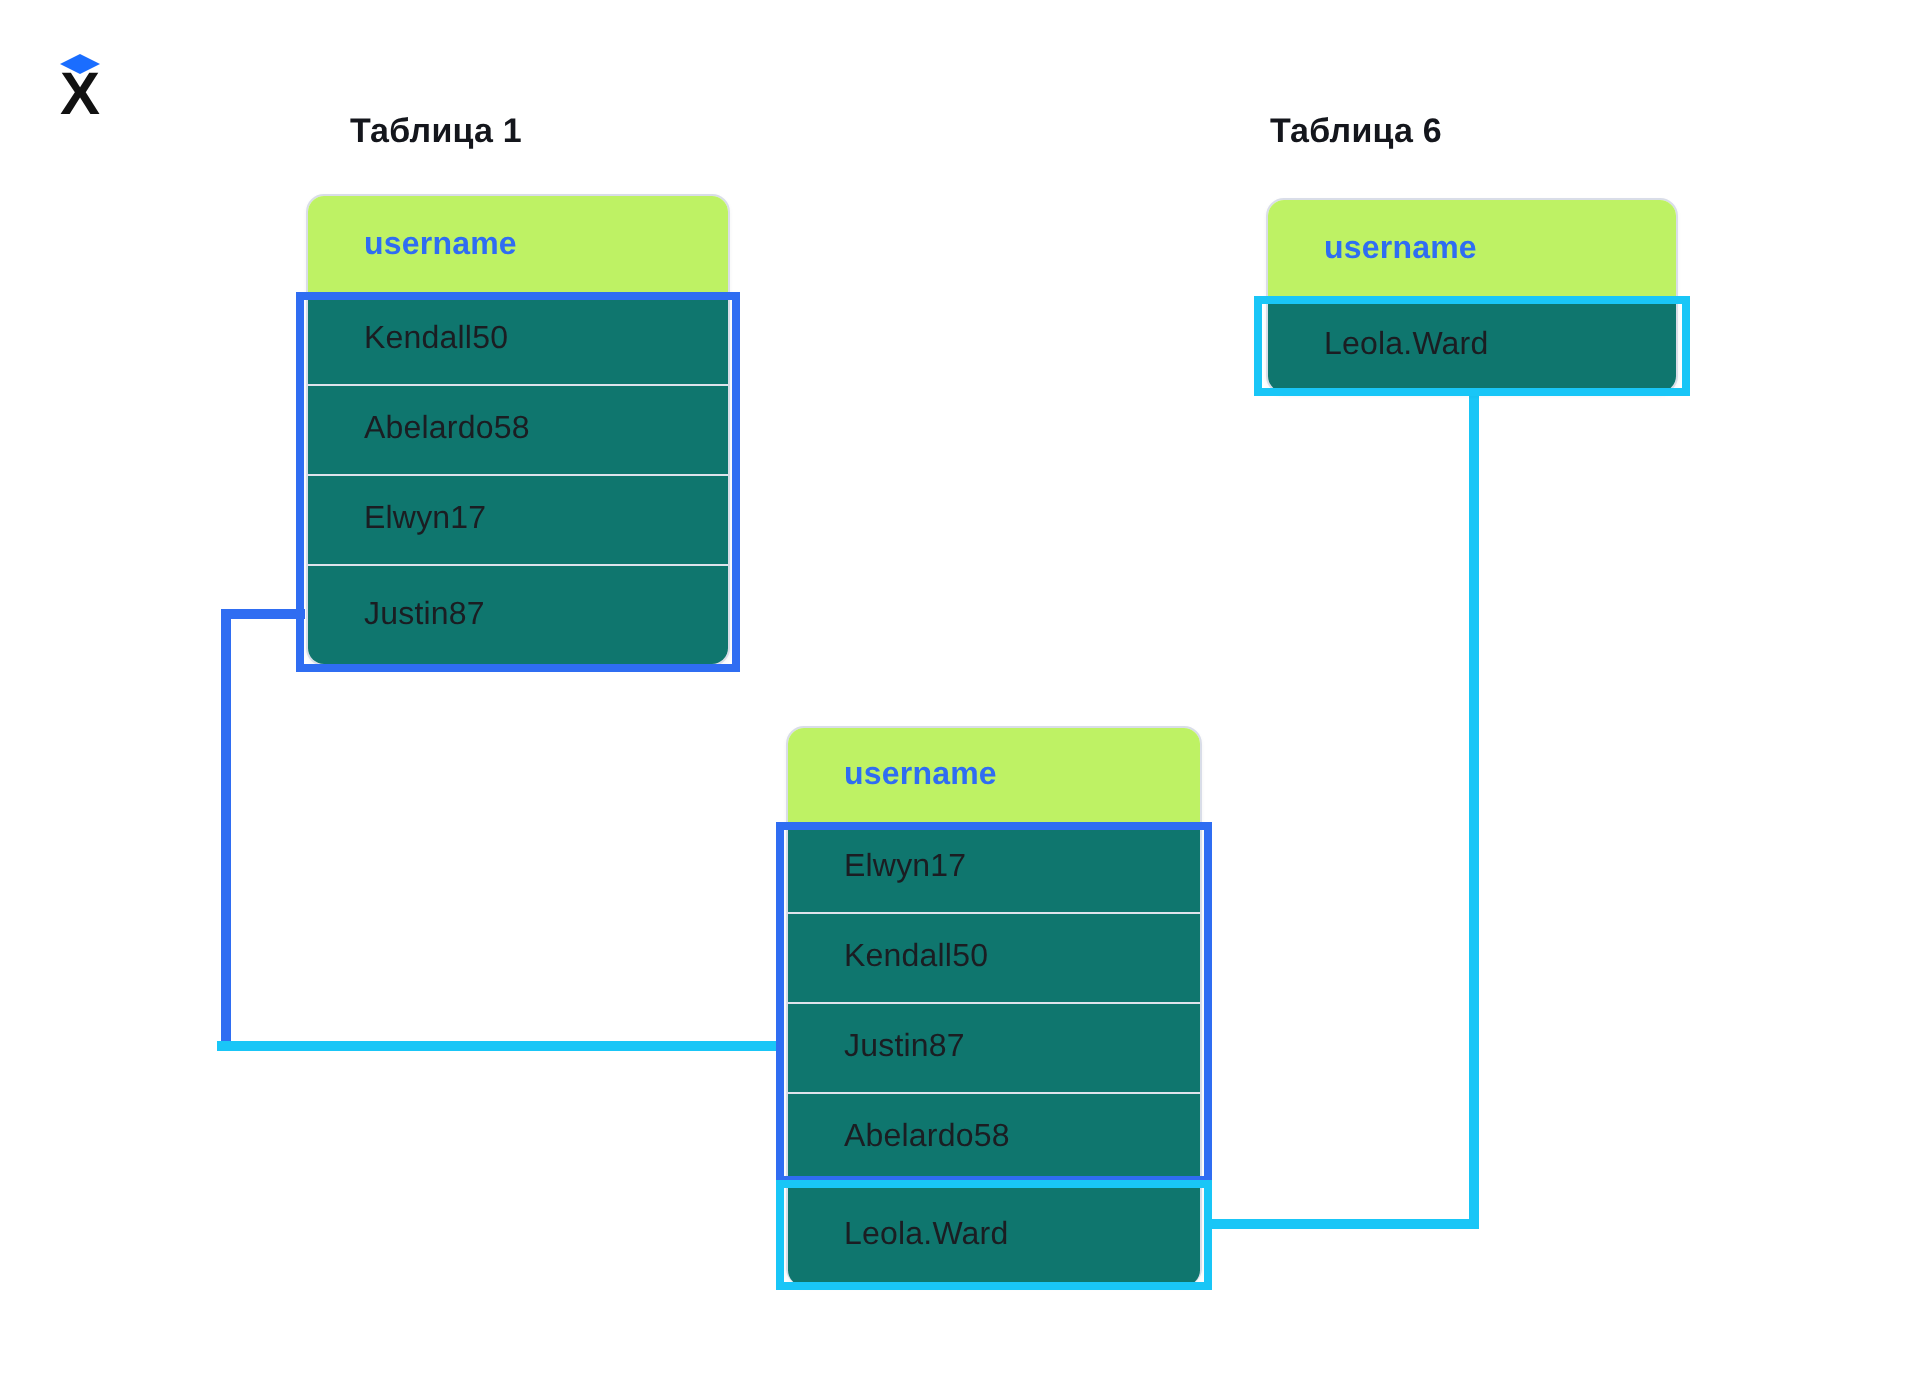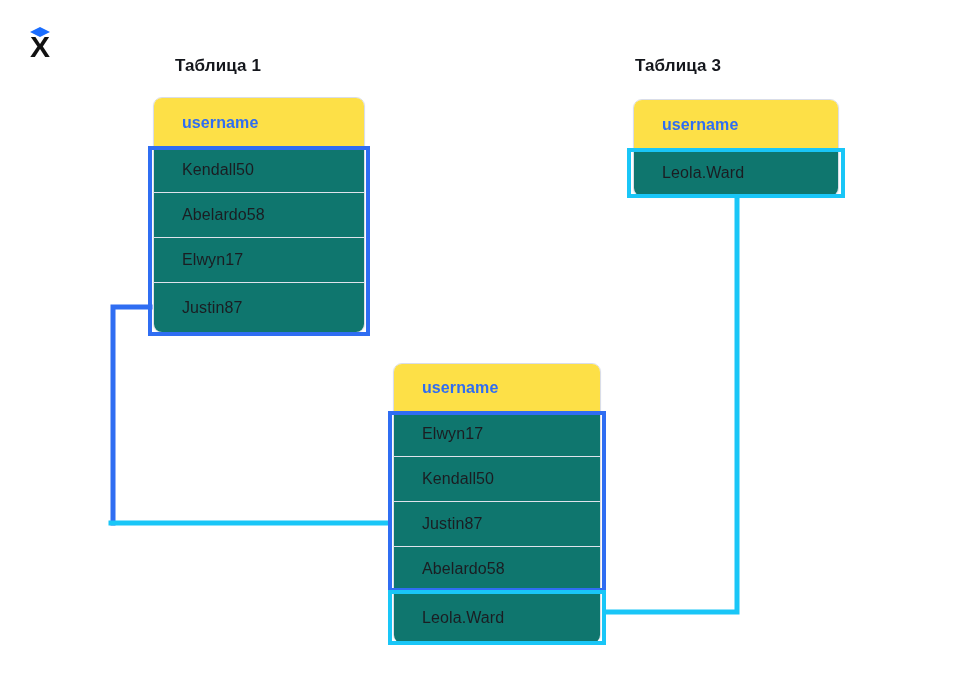--- a/index.html
+++ b/index.html
@@ -52,21 +52,21 @@
   
   .table-card {
     position: absolute;
     background: #ffffff;
     border: 1px solid #d9dde8;
     border-radius: 9px;
     box-sizing: border-box;
     box-shadow: 0 1px 2px rgba(20,30,60,0.05);
   }
   .table-header {
-    background: #fde047;
+    background: #bef264;
     border-top-left-radius: 8px;
     border-top-right-radius: 8px;
     border-bottom: 1px solid #d9dde8;
     display: flex;
     align-items: center;
     box-sizing: border-box;
   }
   .table-header .col-label {
     font-size: 16px;
     font-weight: bold;
@@ -142,21 +142,21 @@
     <div class="table-row" style="height:45px;">
       <span class="cell">Elwyn17</span>
     </div>
     <div class="table-row" style="height:49px;">
       <span class="cell">Justin87</span>
     </div>
   </div>
 
   <div class="sel-box sel-primary" style="left:148px; top:146px; width:222px; height:190px;"></div>
 
-  <div class="table-title" style="left:635px; top:56px;">Таблица 3</div>
+  <div class="table-title" style="left:635px; top:56px;">Таблица 6</div>
 
   <div class="table-card" style="left:633px; top:99px; width:206px; height:98px;">
     <div class="table-header" style="height:50px;">
       <span class="col-label">username</span>
     </div>
     <div class="table-row" style="height:46px;">
       <span class="cell">Leola.Ward</span>
     </div>
   </div>
 

